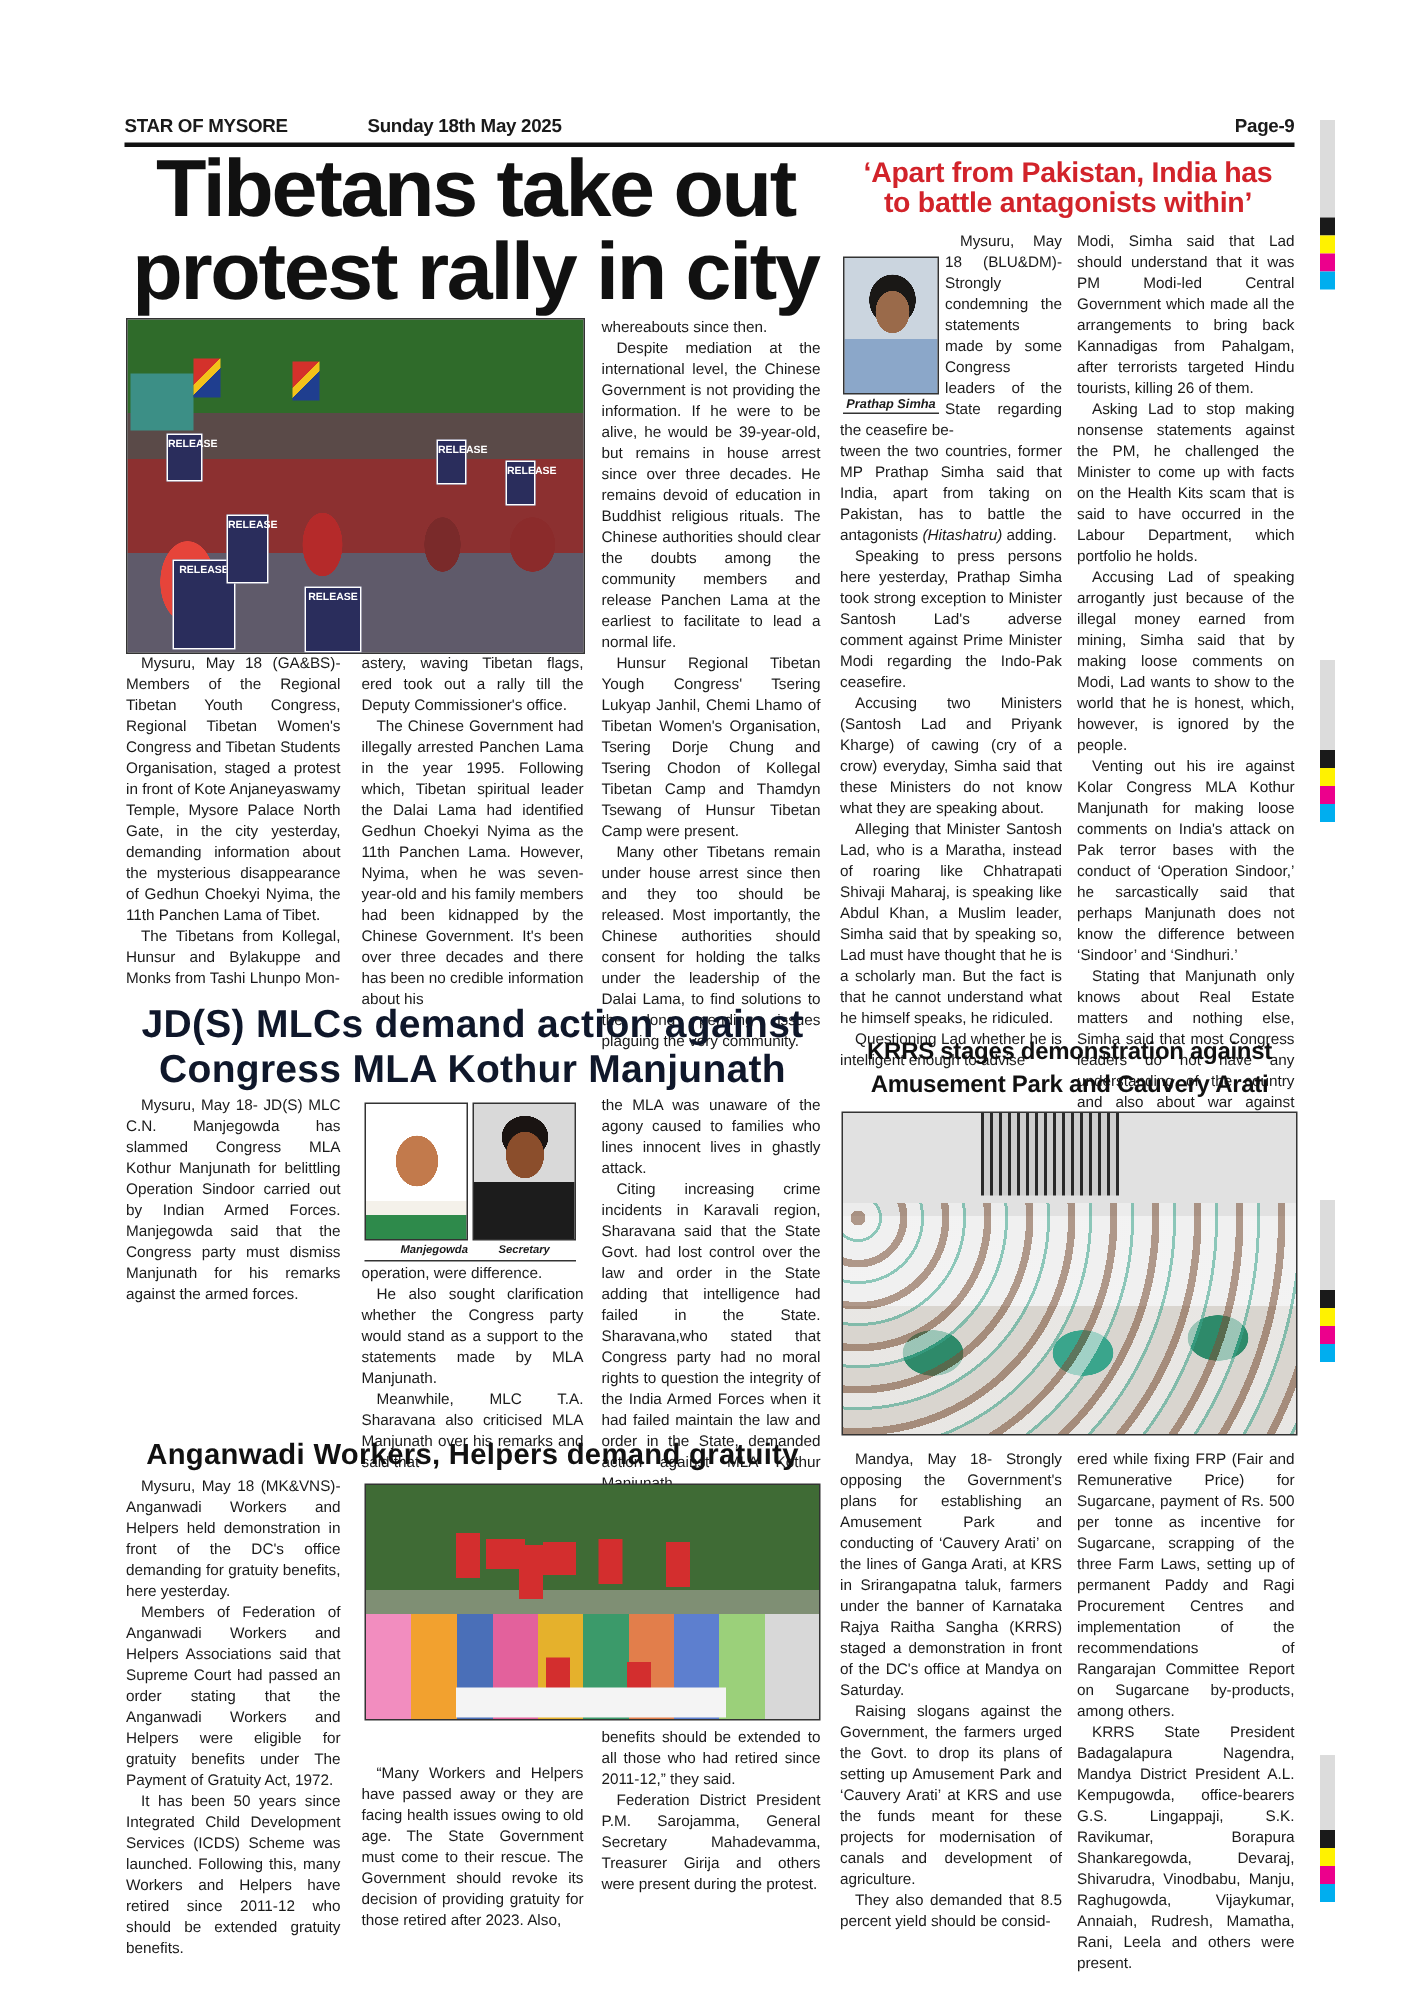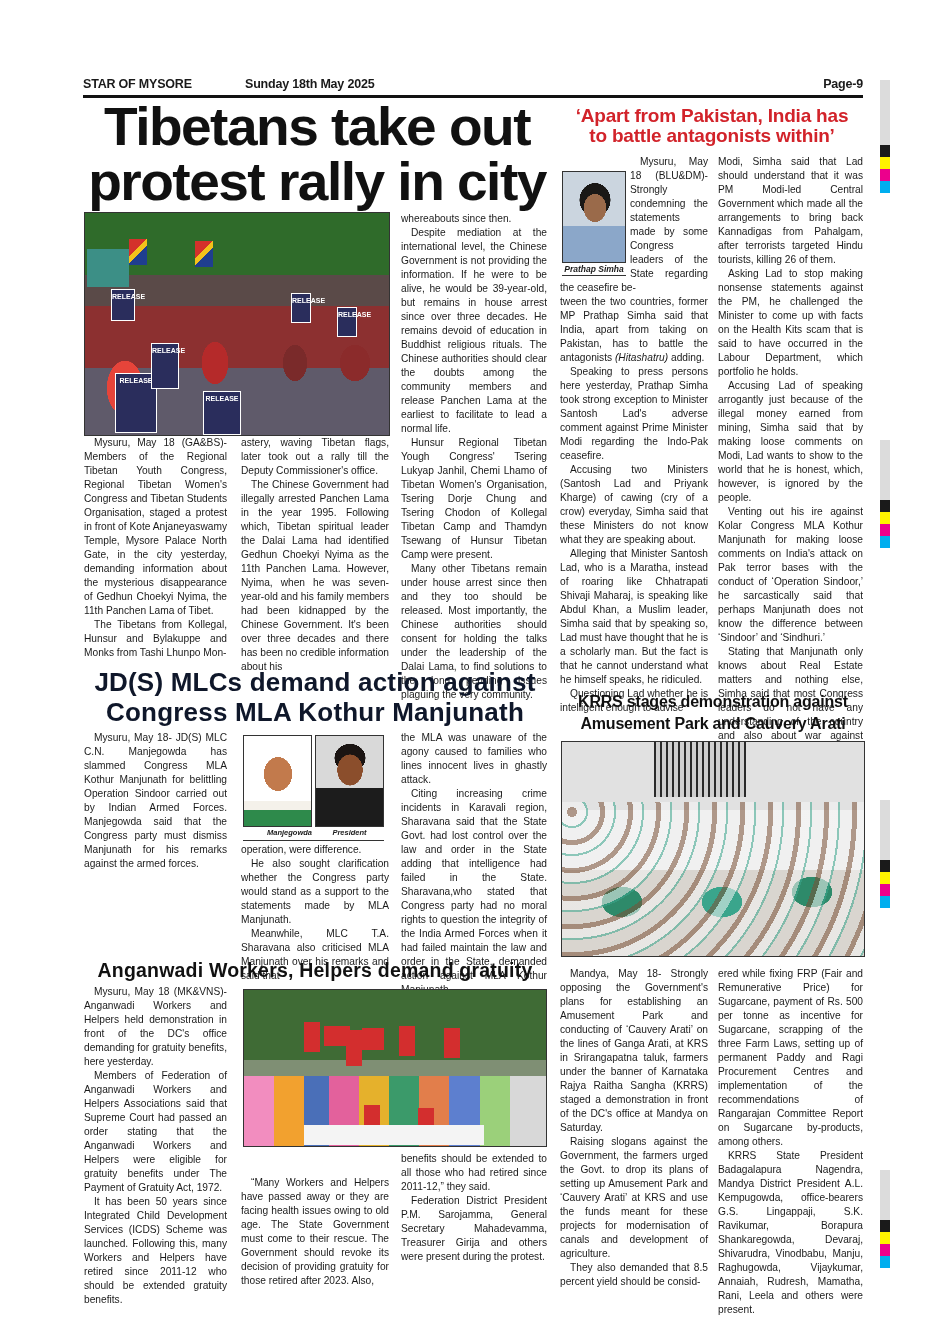--- a/index.html
+++ b/index.html
@@ -107,21 +107,21 @@
   <div class="sign" style="left:118px;top:178px;width:38px;height:44px;">RELEASE</div>
   <div class="sign" style="left:206px;top:80px;width:20px;height:30px;">RELEASE</div>
   <div class="sign" style="left:252px;top:94px;width:20px;height:30px;">RELEASE</div>
 </div>
 
 <div class="abs col" style="left:84px;top:436px;width:143px;">
   <p>Mysuru, May 18 (GA&amp;BS)- Members of the Regional Tibetan Youth Congress, Regional Tibetan Women's Congress and Tibetan Students Organisation, staged a protest in front of Kote Anjaneyaswamy Temple, Mysore Palace North Gate, in the city yesterday, demanding information about the mysterious disappearance of Gedhun Choekyi Nyima, the 11th Panchen Lama of Tibet.</p>
   <p>The Tibetans from Kollegal, Hunsur and Bylakuppe and Monks from Tashi Lhunpo Mon-</p>
 </div>
 <div class="abs col" style="left:241px;top:436px;width:148px;">
-  <p style="text-indent:0">astery, waving Tibetan flags, later took out a rally till the Deputy Commissioner's office.</p>
+  <p style="text-indent:0">astery, waving Tibetan flags, ered took out a rally till the Deputy Commissioner's office.</p>
   <p>The Chinese Government had illegally arrested Panchen Lama in the year 1995. Following which, Tibetan spiritual leader the Dalai Lama had identified Gedhun Choekyi Nyima as the 11th Panchen Lama. However, Nyima, when he was seven-year-old and his family members had been kidnapped by the Chinese Government. It's been over three decades and there has been no credible information about his</p>
 </div>
 <div class="abs col" style="left:401px;top:212px;width:146px;">
   <p style="text-indent:0">whereabouts since then.</p>
   <p>Despite mediation at the international level, the Chinese Government is not providing the information. If he were to be alive, he would be 39-year-old, but remains in house arrest since over three decades. He remains devoid of education in Buddhist religious rituals. The Chinese authorities should clear the doubts among the community members and release Panchen Lama at the earliest to facilitate to lead a normal life.</p>
   <p>Hunsur Regional Tibetan Yough Congress' Tsering Lukyap Janhil, Chemi Lhamo of Tibetan Women's Organisation, Tsering Dorje Chung and Tsering Chodon of Kollegal Tibetan Camp and Thamdyn Tsewang of Hunsur Tibetan Camp were present.</p>
   <p>Many other Tibetans remain under house arrest since then and they too should be released. Most importantly, the Chinese authorities should consent for holding the talks under the leadership of the Dalai Lama, to find solutions to the long pending issues plaguing the very community.</p>
 </div>
 
 <div class="abs h-apart">
@@ -150,21 +150,21 @@
 </div>
 
 <div class="abs h-jds">
   <div>JD(S) MLCs demand action against</div>
   <div>Congress MLA Kothur Manjunath</div>
 </div>
 
 <div class="abs photo ph-manje"></div>
 <div class="abs photo ph-shara"></div>
 <div class="abs cap-manje">Manjegowda</div>
-<div class="abs cap-shara">President</div>
+<div class="abs cap-shara">Secretary</div>
 <div class="abs cap-rule"></div>
 
 <div class="abs col" style="left:84px;top:731px;width:143px;">
   <p>Mysuru, May 18- JD(S) MLC C.N. Manjegowda has slammed Congress MLA Kothur Manjunath for belittling Operation Sindoor carried out by Indian Armed Forces. Manjegowda said that the Congress party must dismiss Manjunath for his remarks against the armed forces.</p>
 </div>
 <div class="abs col" style="left:241px;top:843px;width:148px;">
   <p style="text-indent:0">operation, were difference.</p>
   <p>He also sought clarification whether the Congress party would stand as a support to the statements made by MLA Manjunath.</p>
   <p>Meanwhile, MLC T.A. Sharavana also criticised MLA Manjunath over his remarks and said that</p>
 </div>

